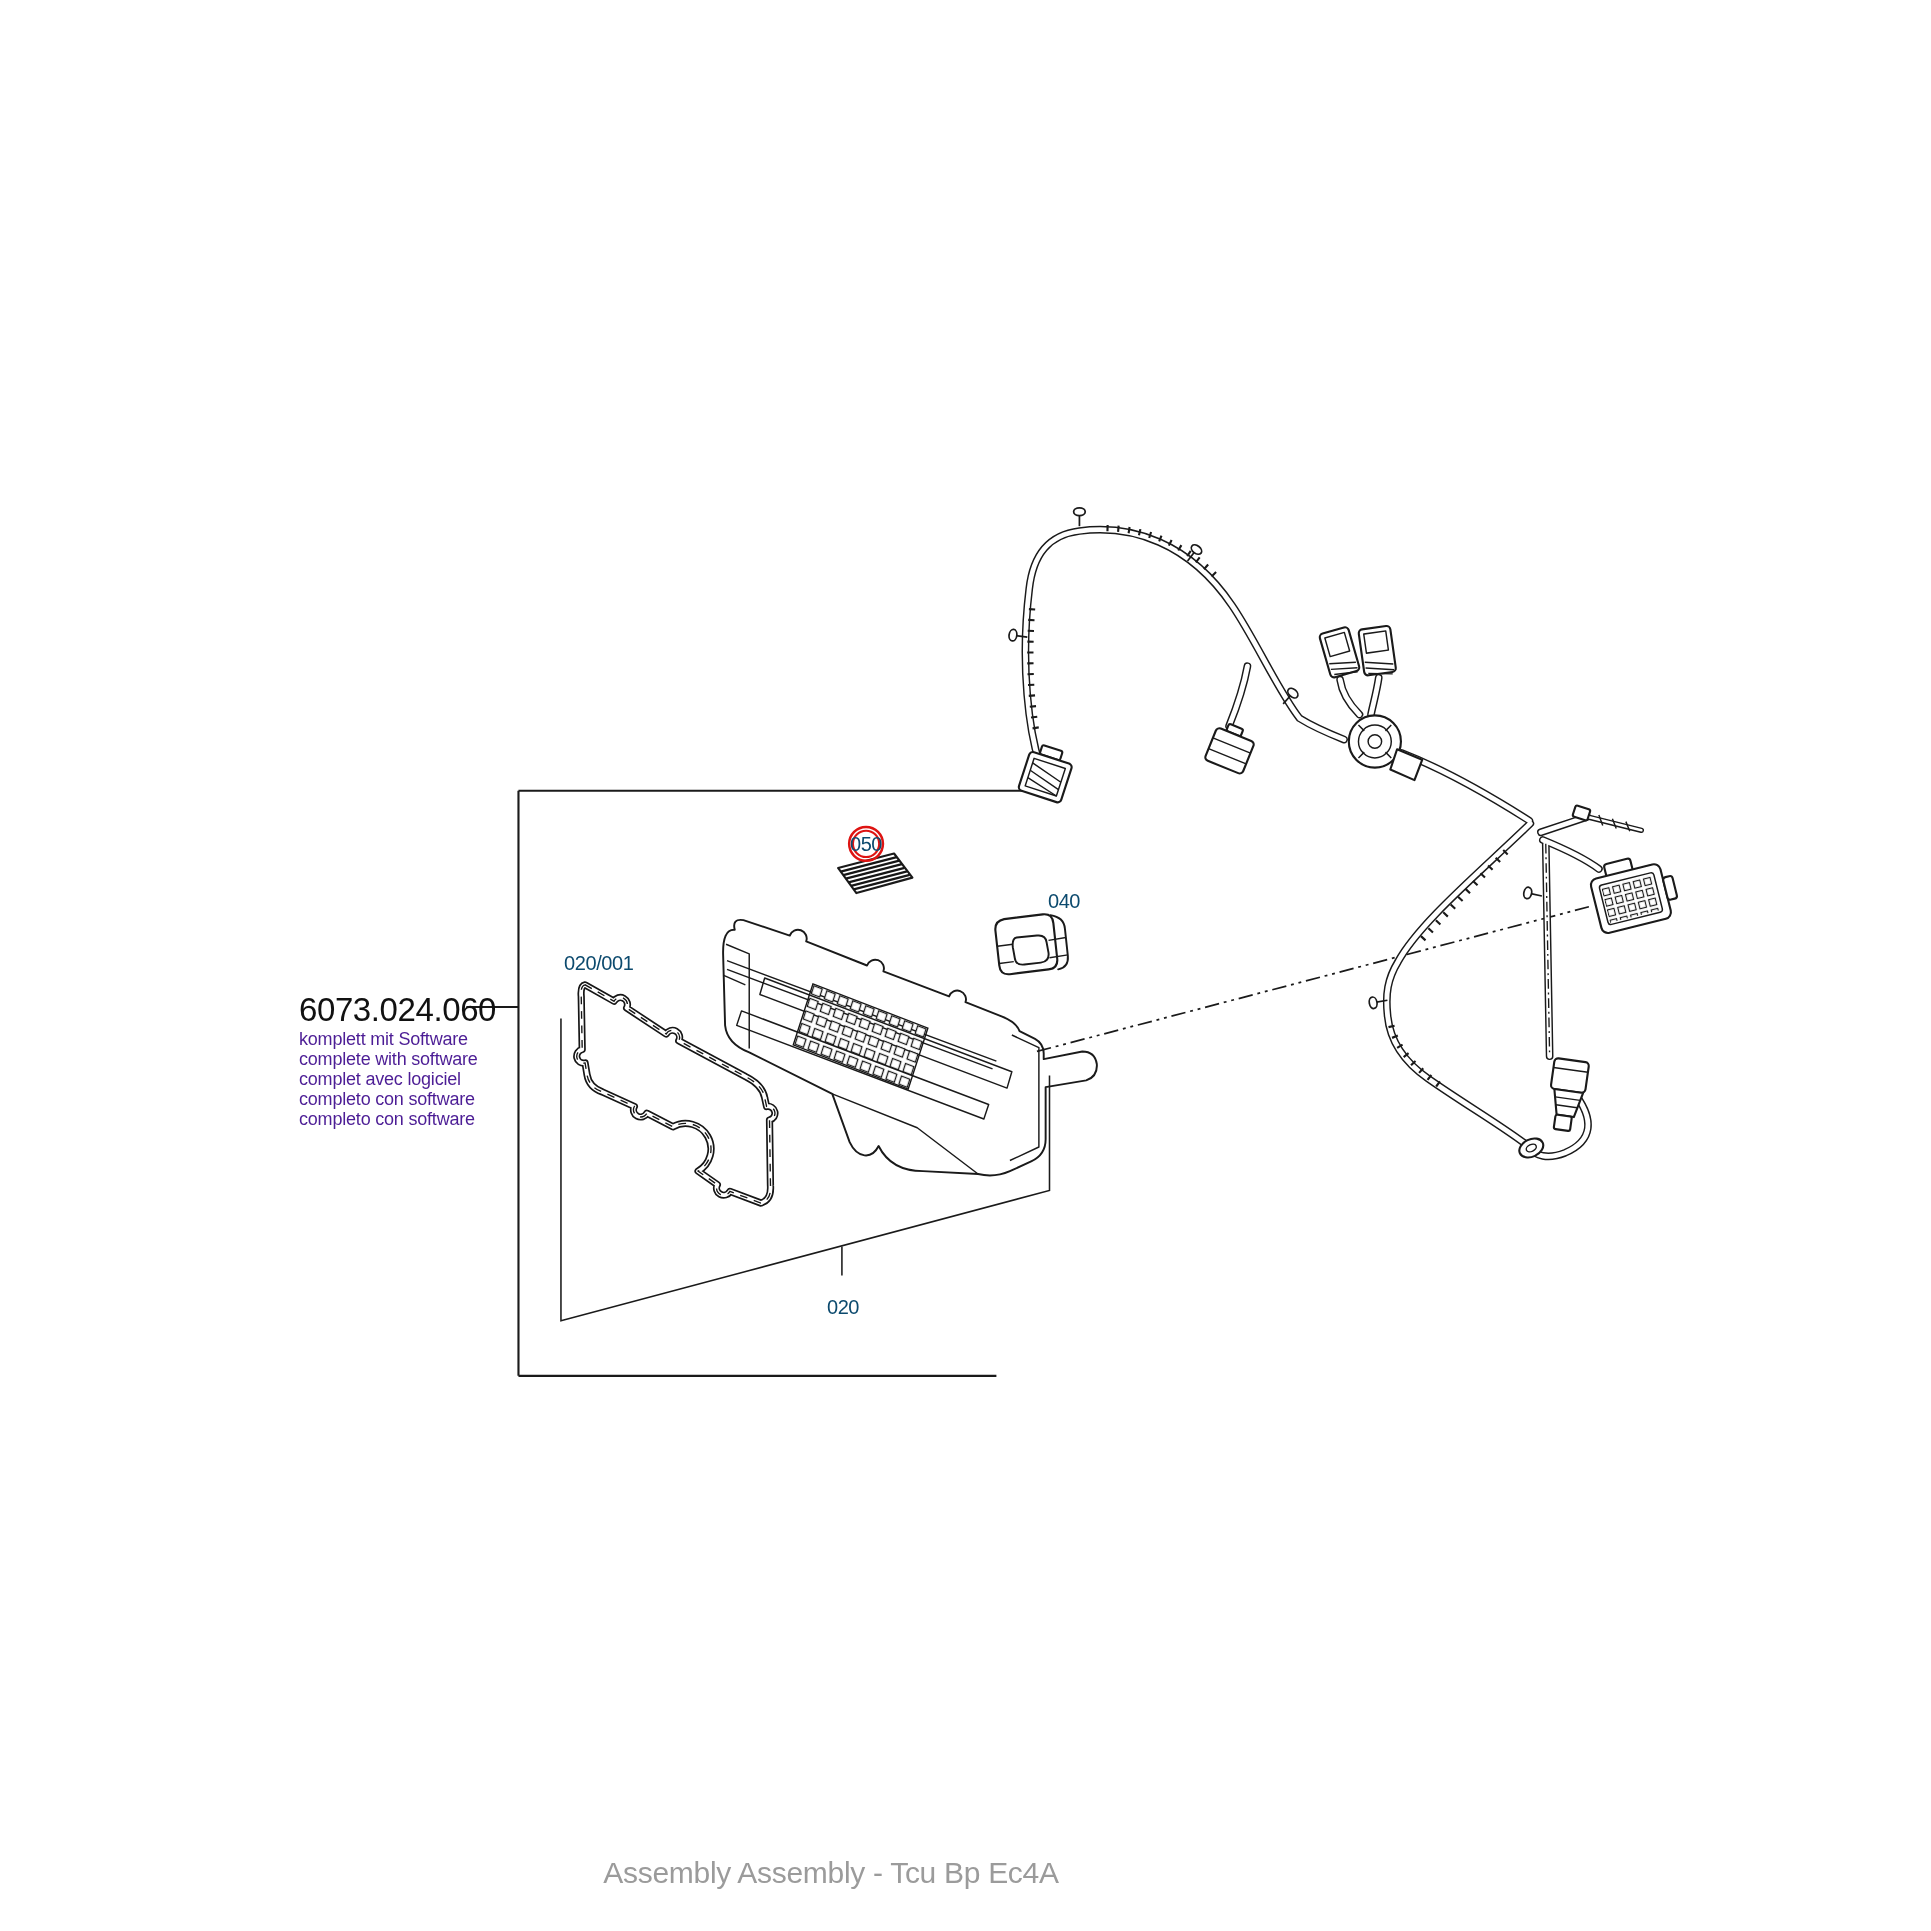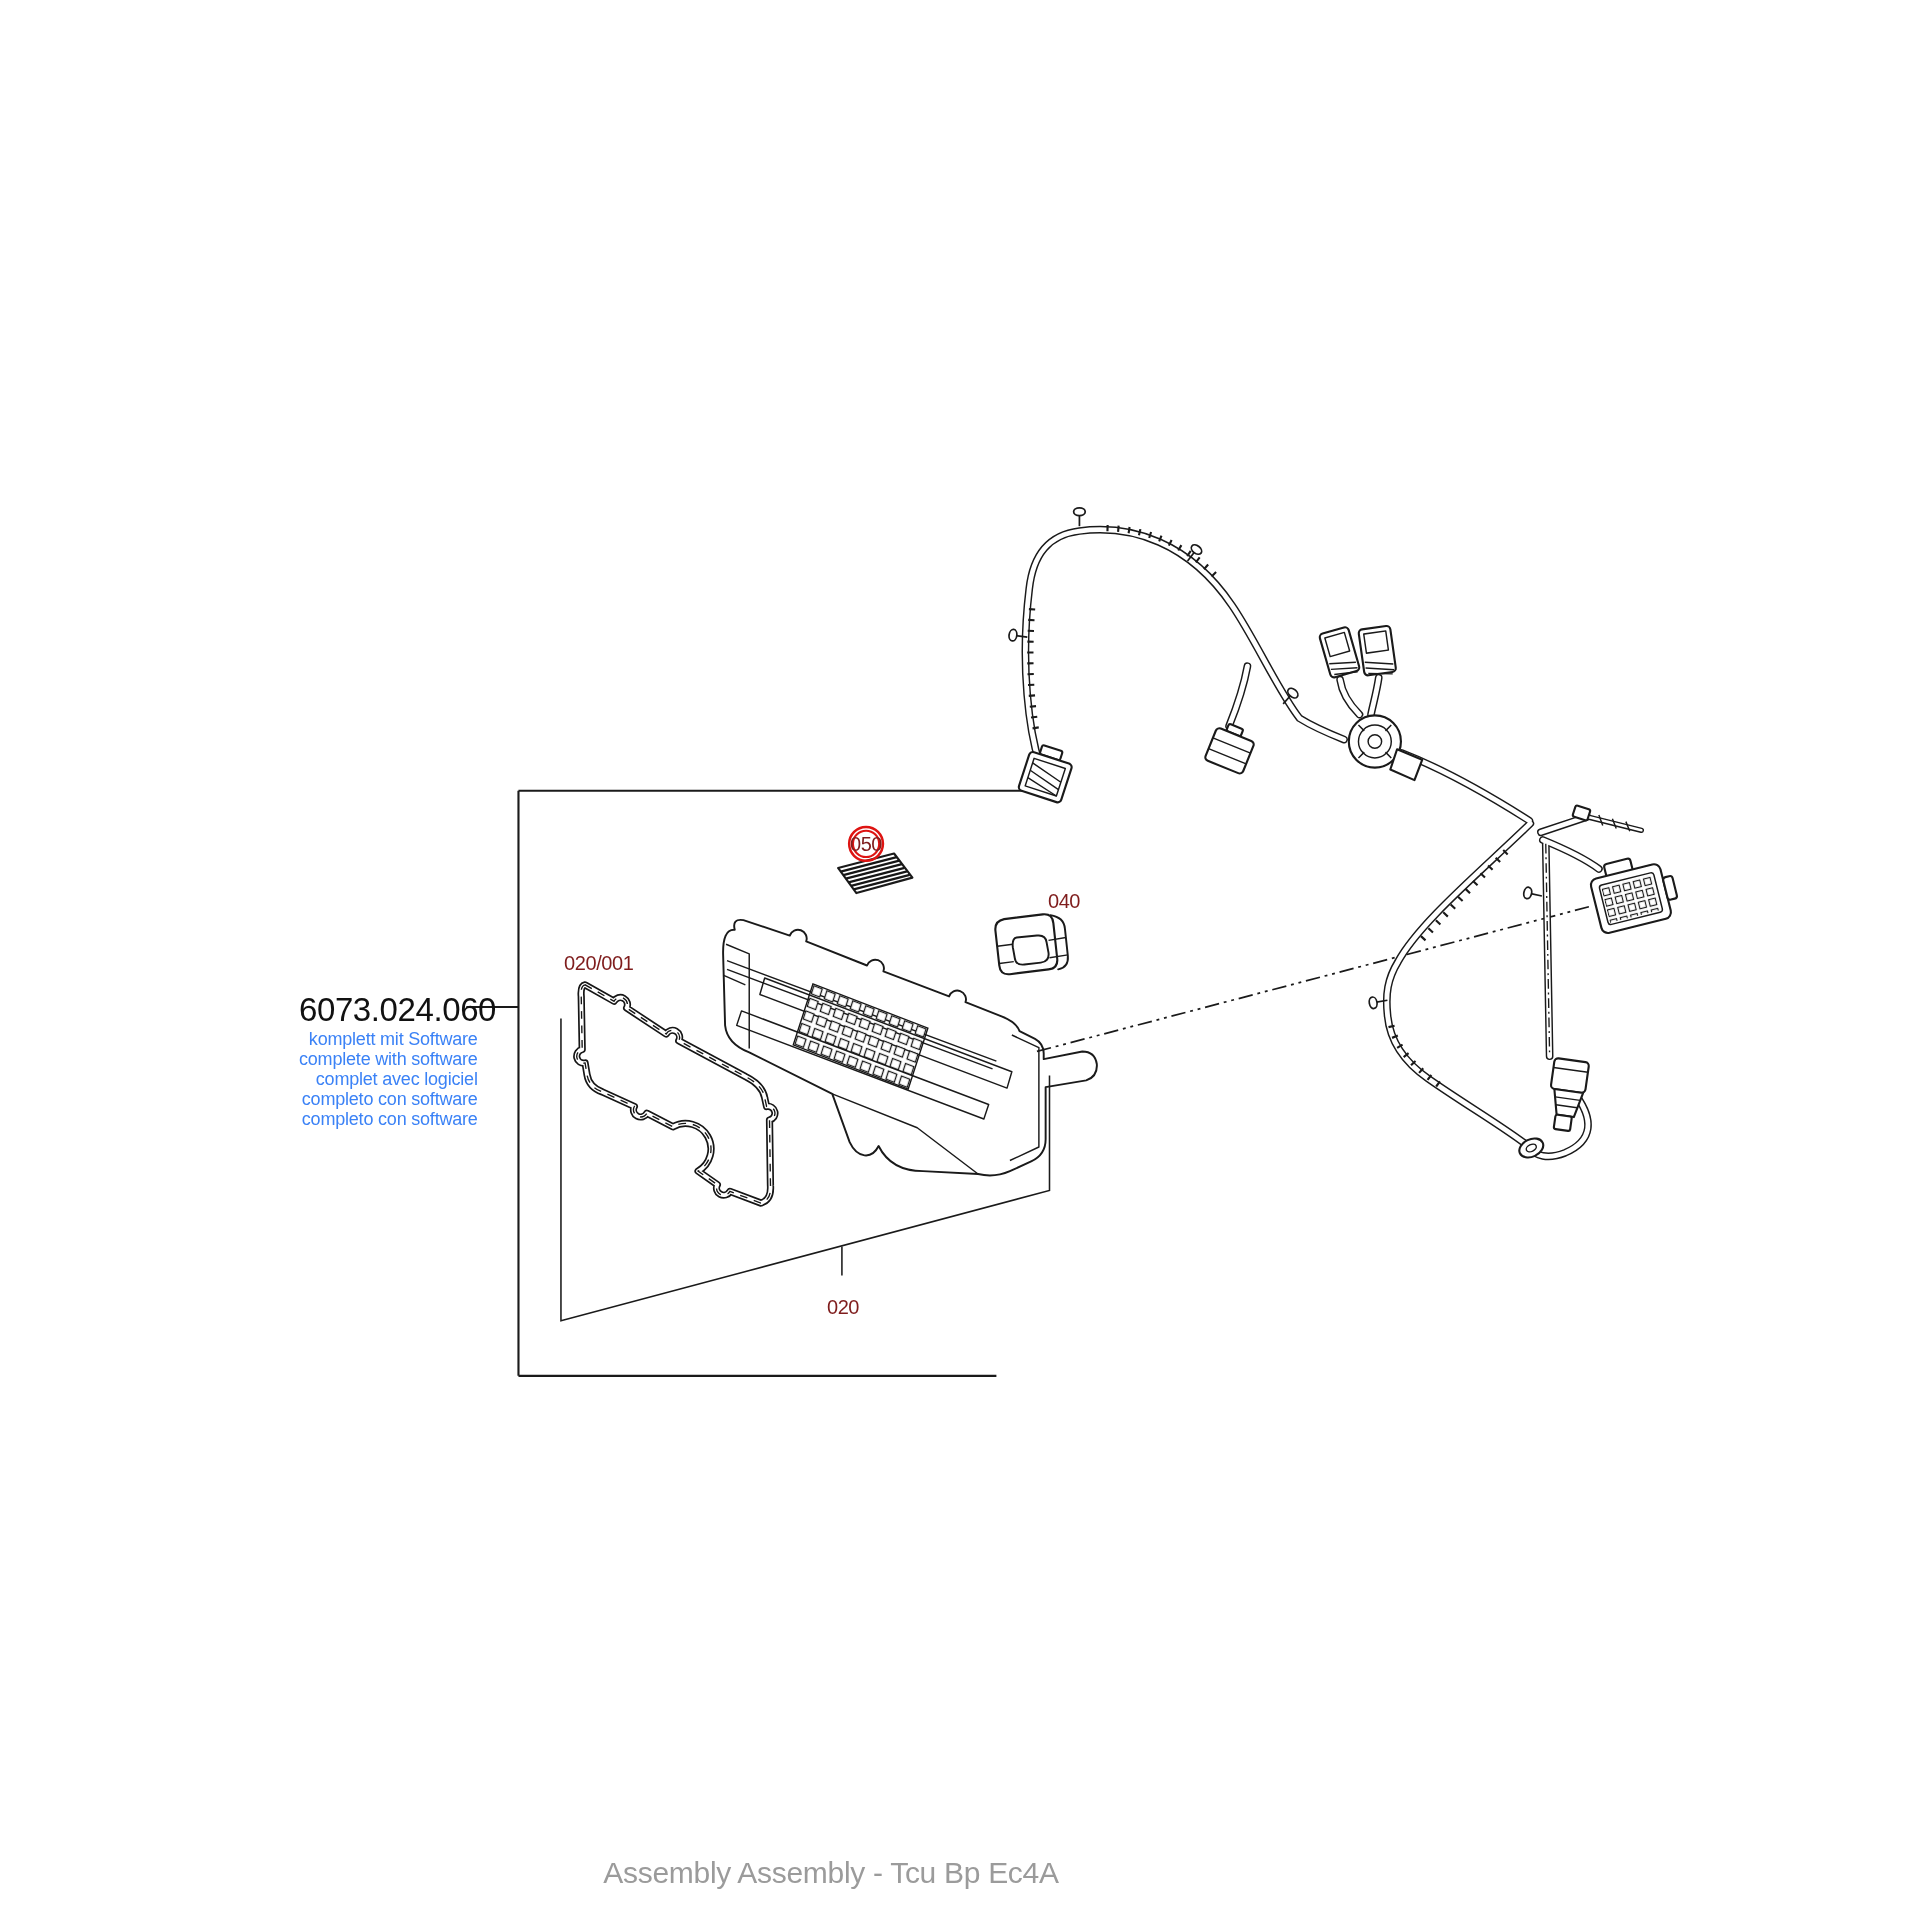--- a/index.html
+++ b/index.html
@@ -1,23 +1,23 @@
 <!DOCTYPE html>
 <html><head>
 <meta charset="utf-8">
 <style>
   html,body{margin:0;padding:0;background:#ffffff;}
   body{width:1931px;height:1931px;position:relative;overflow:hidden;
        font-family:"Liberation Sans", sans-serif;color:#161616;}
   #art{position:absolute;left:0;top:0;}
-  .lbl{position:absolute;font-size:20px;letter-spacing:-0.4px;color:#7f1d1d;white-space:nowrap;border-radius:7px;}
+  .lbl{position:absolute;font-size:20px;letter-spacing:-0.4px;color:#0c4a6e;white-space:nowrap;border-radius:7px;}
   .ctr{transform:translateX(-50%);}
   #part-number{position:absolute;left:299px;top:991px;font-size:33px;letter-spacing:-0.4px;color:#111;}
   #part-desc{position:absolute;left:299px;top:1029px;font-size:18px;line-height:20px;
-             letter-spacing:-0.2px;color:#3b82f6;text-align:right;}
+             letter-spacing:-0.2px;color:#4c1d95;}
   #caption{position:absolute;left:831px;top:1856px;transform:translateX(-50%);
            font-size:30px;letter-spacing:-0.3px;color:#9b9b9b;white-space:nowrap;}
   
   .ln{fill:none;stroke:#1a1a1a;stroke-width:2;stroke-linecap:round;stroke-linejoin:round;}
   .thin{fill:none;stroke:#1a1a1a;stroke-width:1.5;stroke-linejoin:round;}
   .frame{fill:none;stroke:#1a1a1a;stroke-width:2.2;}
   .plane{fill:none;stroke:#1a1a1a;stroke-width:1.6;}
   .dashdot{fill:none;stroke:#1a1a1a;stroke-width:1.8;stroke-dasharray:15 5 3 5 3 5;}
   .gasket-o{fill:none;stroke:#161616;stroke-width:7.5;stroke-linejoin:round;}
   .gasket-i{fill:none;stroke:#ffffff;stroke-width:4;stroke-linejoin:round;}

